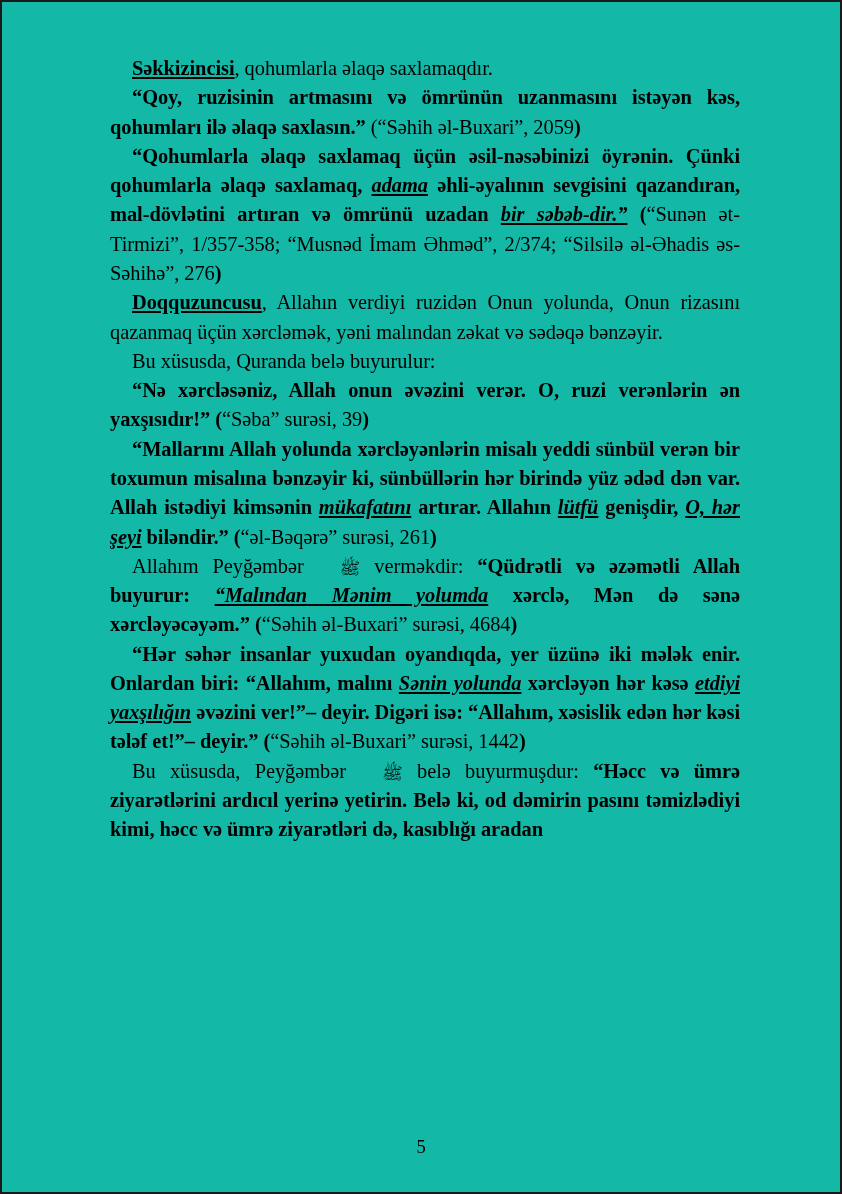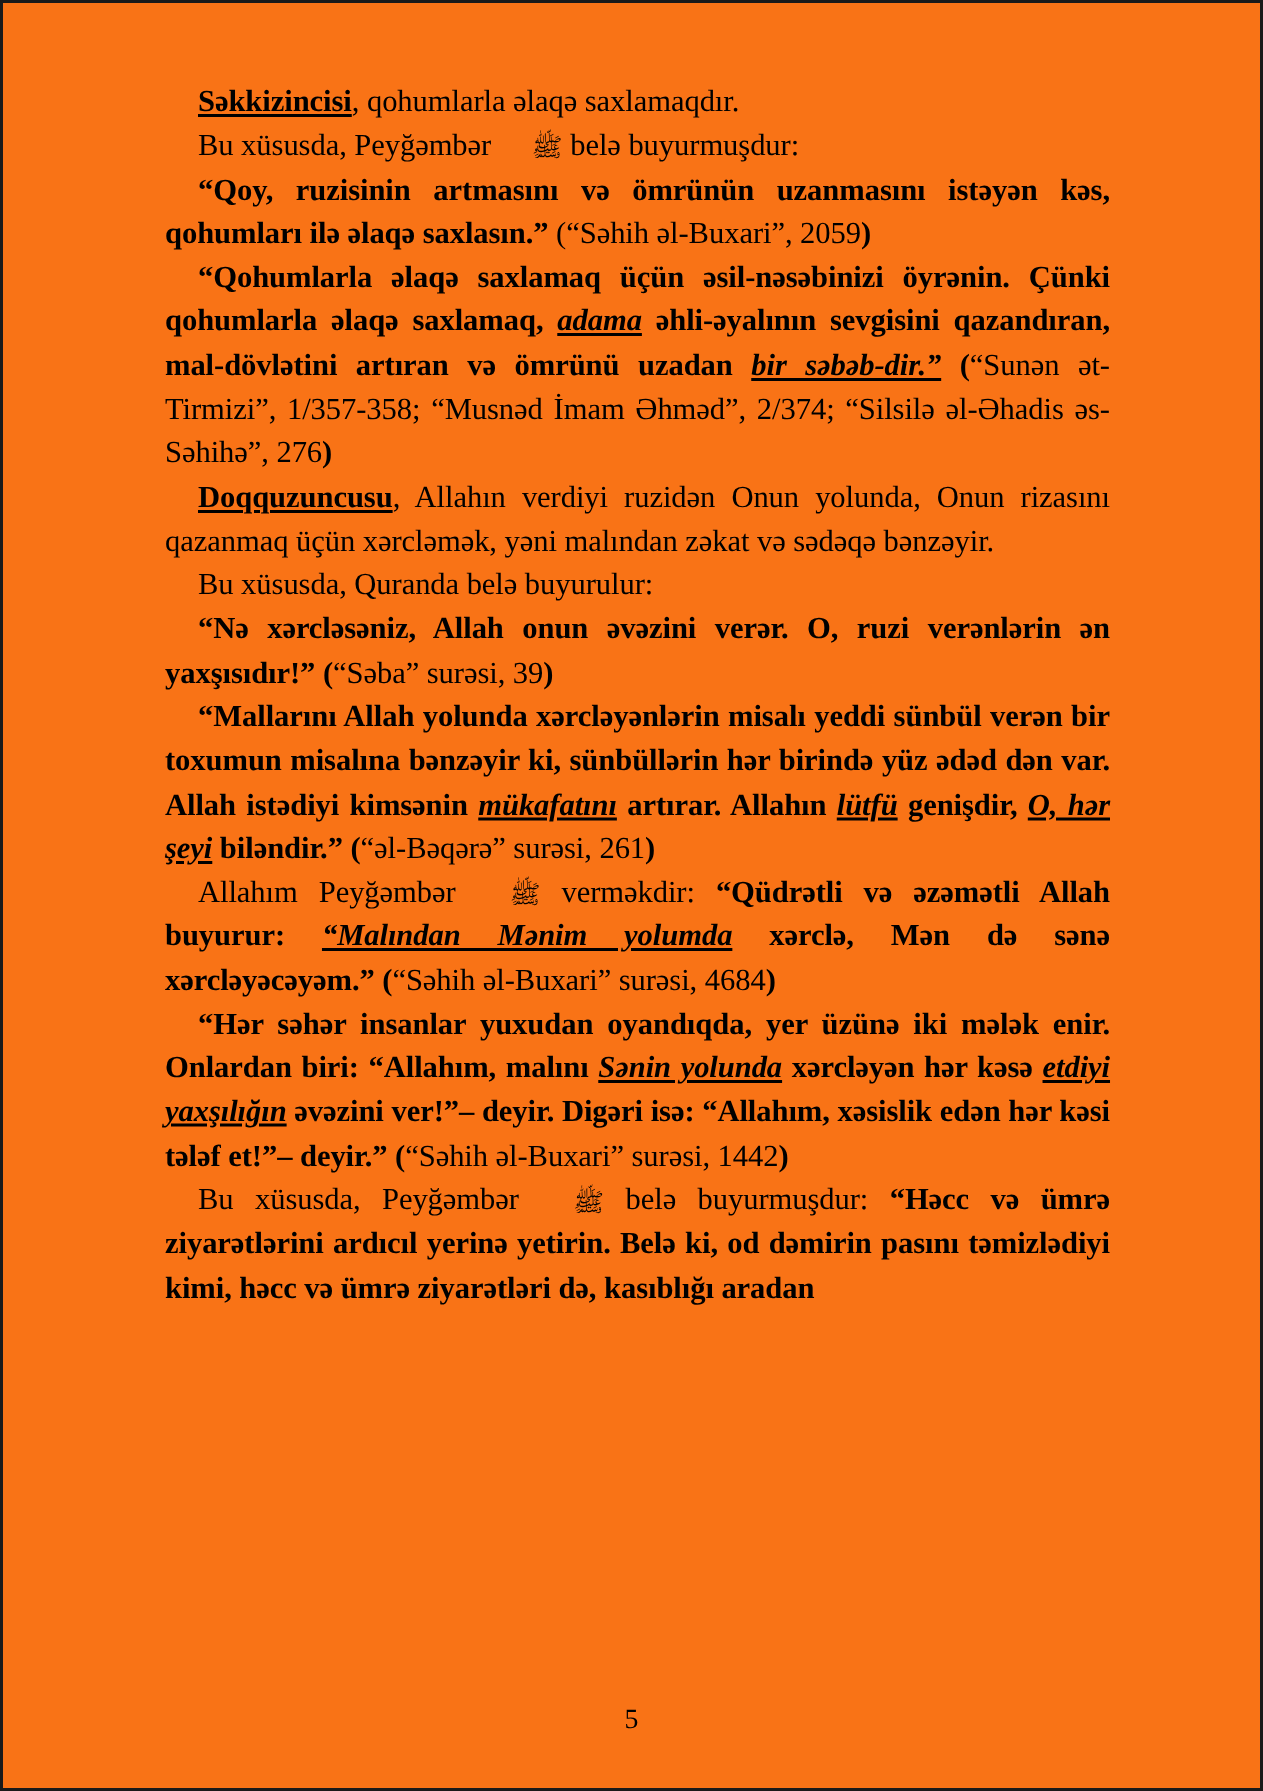--- a/index.html
+++ b/index.html
@@ -12,21 +12,21 @@
     height: 1194px;
     font-family: "Liberation Serif", "DejaVu Serif", serif;
     color: #000000;
     overflow: hidden;
   }
   .page {
     position: relative;
     width: 842px;
     height: 1194px;
     box-sizing: border-box;
-    background: #f97316;
+    background: #14b8a6;
     border: 2px solid #1a1a1a;
   }
   .content {
     position: absolute;
     left: 108px;
     top: 52px;
     width: 630px;
   }
   p.para {
     margin: 0;
@@ -69,23 +69,20 @@
 <body>
 
 <div class="page">
 
   <div class="content">
 
     <p class="para">
       <span class="u">Səkkizincisi</span><span>, qohumlarla əlaqə saxlamaqdır.</span>
     </p>
 
-    <p class="para">
-      <span>Bu xüsusda, Peyğəmbər </span><span class="salla">ﷺ</span><span> belə buyurmuşdur:</span>
-    </p>
 
     <p class="para">
       <span class="b">“Qoy, ruzisinin artmasını və ömrünün uzanmasını istəyən kəs, qohumları ilə əlaqə saxlasın.”</span><span class="src"> (“Səhih əl-Buxari”, 2059</span><span class="b">)</span>
     </p>
 
     <p class="para">
       <span class="b">“Qohumlarla əlaqə saxlamaq üçün əsil-nəsəbinizi öyrənin. Çünki qohumlarla əlaqə saxlamaq, </span><span class="bi">adama</span><span class="b"> əhli-əyalının sevgisini qazandıran, mal-dövlətini artıran və ömrünü uzadan </span><span class="bi">bir səbəb-dir.”</span><span class="b"> (</span><span class="src">“Sunən ət-Tirmizi”, 1/357-358; “Musnəd İmam Əhməd”, 2/374; “Silsilə əl-Əhadis əs-Səhihə”, 276</span><span class="b">)</span>
     </p>
 
     <p class="para">

